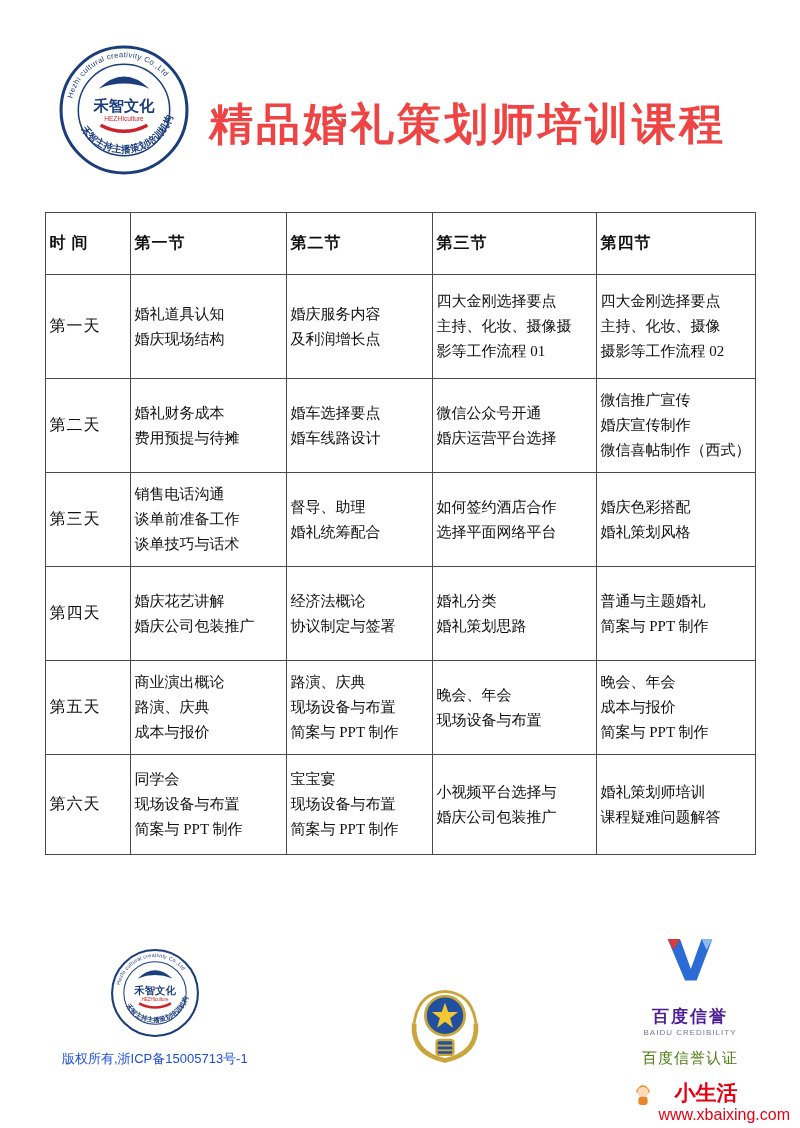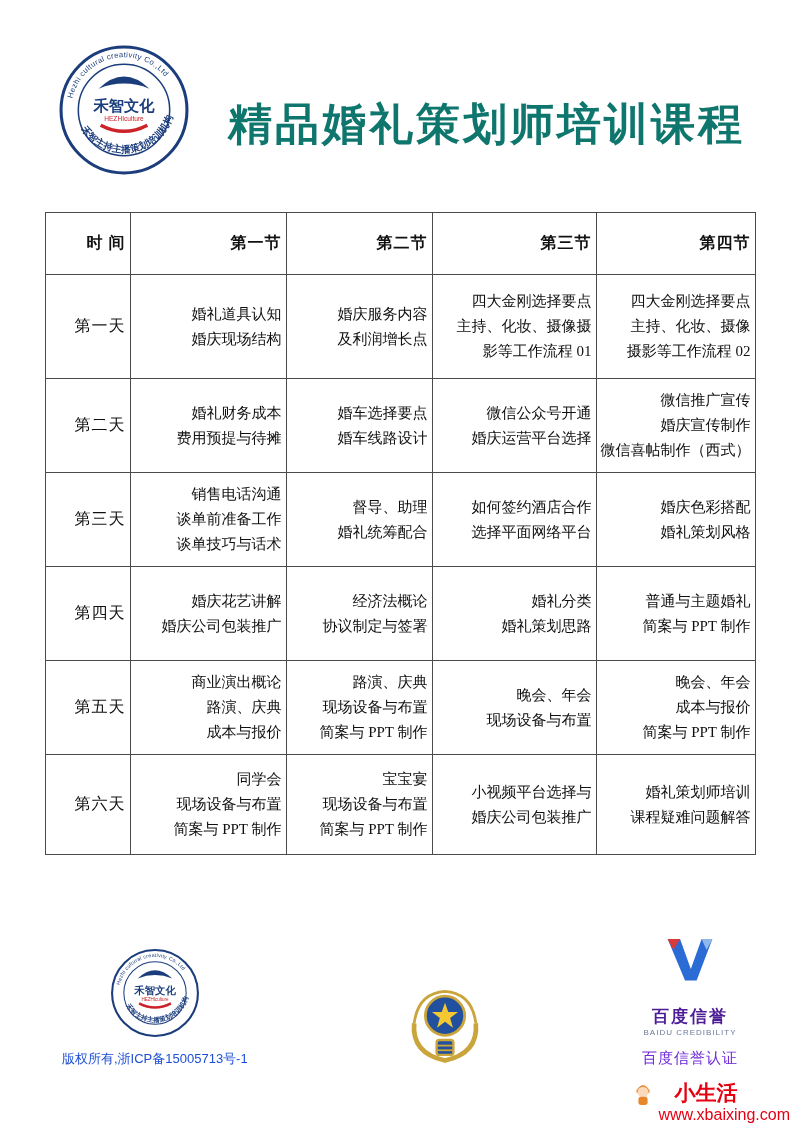--- a/index.html
+++ b/index.html
@@ -13,35 +13,35 @@
     overflow:hidden;
   }
   
   .header {
     display:flex; align-items:center;
     padding:34px 45px 0 58px;
     height:186px;
   }
   .logo-main { width:132px; height:132px; flex:0 0 auto; }
   .title {
-    flex:1; text-align:right;
+    flex:1; text-align:center;
     font-family:"Liberation Sans", sans-serif;
     font-weight:bold; font-size:44px;
-    color:#0f766e; letter-spacing:3px;
+    color:#ef4444; letter-spacing:3px;
     padding-right:10px;
     margin-top:28px;
   }
   
   table.course-table {
     width:710px; margin:26px auto 0;
     border-collapse:collapse; table-layout:fixed;
   }
   .course-table th, .course-table td {
     border:1px solid #4a4a4a;
-    text-align:right; vertical-align:middle;
+    text-align:left; vertical-align:middle;
     color:#101010;
     font-size:15px; line-height:1.65;
     white-space:pre-line;
     padding:6px 4px;
   }
   .course-table thead tr { height:62px; }
   .course-table tbody tr { height:94px; }
   .course-table tbody tr:first-child { height:104px; }
   .course-table tbody tr:last-child { height:100px; }
   .course-table th { font-weight:bold; font-size:16px; letter-spacing:1px; }
@@ -65,21 +65,21 @@
   .baidu-svg { width:58px; height:52px; }
   .baidu-title {
     margin-top:20px; font-size:17px; font-weight:bold; color:#4c1d95;
     font-family:"Liberation Sans", sans-serif; letter-spacing:2px;
   }
   .baidu-sub {
     font-size:8px; color:#6a7a9a; letter-spacing:1px;
     font-family:"Liberation Sans", sans-serif;
   }
   .baidu-cert {
-    margin-top:12px; font-size:15px; color:#6d28d9; letter-spacing:1px;
+    margin-top:12px; font-size:15px; color:#4d7c0f; letter-spacing:1px;
     font-family:Liberation Mono, monospace;
   }
   
   .watermark {
     position:absolute; right:10px; bottom:4px;
     color:#e60012; font-family:"Liberation Sans", sans-serif;
     line-height:1.15;
   }
   .wm-row { display:flex; align-items:center; gap:20px; }
   .wm-name { font-size:21px; font-weight:bold; }

